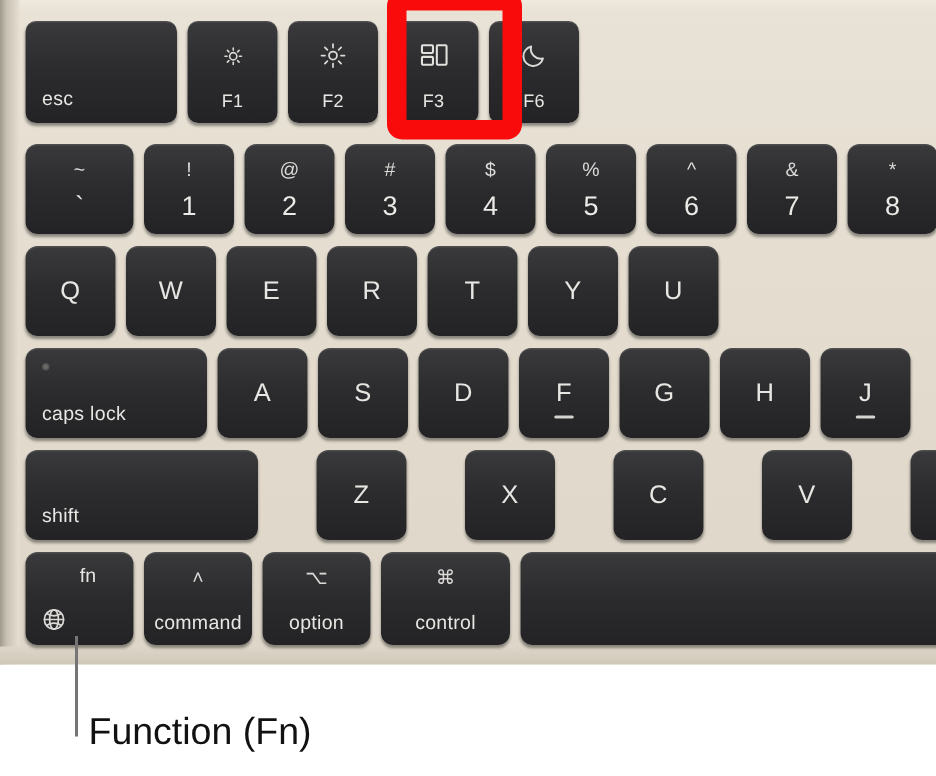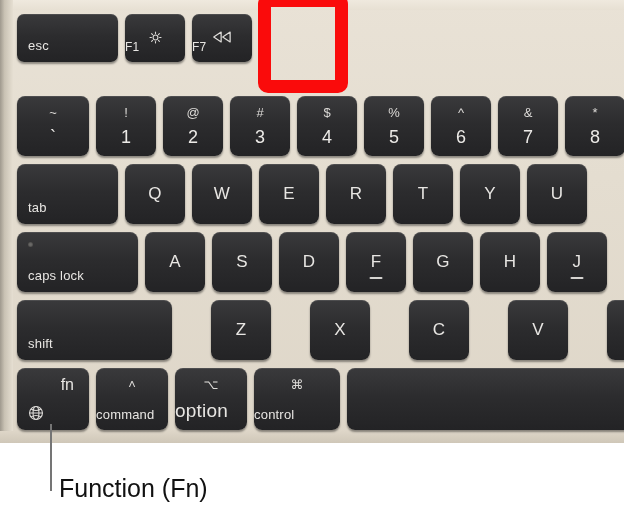--- a/index.html
+++ b/index.html
@@ -68,21 +68,21 @@
     height: 60px;
     border-radius: 8px;
     background: linear-gradient(180deg, #3a3a3c 0%, #2c2c2e 46%, #232325 100%);
     box-shadow:
       0 2px 2px rgba(0,0,0,0.40),
       inset 0 1px 0 rgba(255,255,255,0.10);
     color: #e8e6e3;
     flex: 0 0 auto;
     overflow: hidden;
   }
-  #row-function .key { height: 48px; border-radius: 7px; }
+  #row-function .key { height: 68px; border-radius: 7px; }
   #row-numbers .key,
   #row-qwerty .key,
   #row-home .key,
   #row-shift .key { height: 60px; }
   #row-modifier .key { height: 62px; }
 
   
   .lbl-center {
     position: absolute;
     left: 0; right: 0;
@@ -97,29 +97,29 @@
     position: absolute;
     left: 11px;
     bottom: 9px;
     font-size: 13px;
     letter-spacing: 0.2px;
   }
   .lbl-bottomcenter {
     position: absolute;
     left: 0; right: 0;
     bottom: 8px;
-    text-align: left;
+    text-align: center;
     font-size: 12px;
     letter-spacing: 0.2px;
   }
   .lbl-topright {
     position: absolute;
-    right: 15px;
+    right: 25px;
     top: 8px;
-    font-size: 16px;
+    font-size: 13px;
   }
   .lbl-upper {
     position: absolute;
     left: 0; right: 0;
     top: 9px;
     text-align: center;
     font-size: 13px;
     color: #dcdad7;
   }
   .lbl-lower {
@@ -228,34 +228,59 @@
             <line x1="17.8" y1="12" x2="19.8" y2="12"></line>
           <line x1="6.5" y1="6.5" x2="7.9" y2="7.9"></line>
             <line x1="16.1" y1="16.1" x2="17.5" y2="17.5"></line>
           <line x1="17.5" y1="6.5" x2="16.1" y2="7.9"></line>
             <line x1="7.9" y1="16.1" x2="6.5" y2="17.5"></line>
         </svg>
       </span>
       <span class="lbl-bottomcenter">F1</span>
     </div>
 
-
-
-
-
-
     <div class="key" style="width:60px">
       <span class="icon-top">
-        <svg width="22" height="16" viewBox="0 0 26 18" fill="none" stroke="#dcdad7" stroke-width="1.5" stroke-linejoin="round">
-          <path d="M12 3.2 L3.2 9 L12 14.8 Z"></path>
-          <path d="M22.6 3.2 L13.8 9 L22.6 14.8 Z"></path>
+        <svg width="20" height="20" viewBox="0 0 24 24" fill="none" stroke="#dcdad7" stroke-width="1.4" stroke-linecap="round">
+          <circle cx="12" cy="12" r="3.2"></circle>
+          <line x1="12" y1="2.8" x2="12" y2="5.6"></line>
+            <line x1="12" y1="18.4" x2="12" y2="21.2"></line>
+          <line x1="2.8" y1="12" x2="5.6" y2="12"></line>
+            <line x1="18.4" y1="12" x2="21.2" y2="12"></line>
+          <line x1="5.5" y1="5.5" x2="7.5" y2="7.5"></line>
+            <line x1="16.5" y1="16.5" x2="18.5" y2="18.5"></line>
+          <line x1="18.5" y1="5.5" x2="16.5" y2="7.5"></line>
+            <line x1="7.5" y1="16.5" x2="5.5" y2="18.5"></line>
         </svg>
       </span>
-      <span class="lbl-bottomcenter">F7</span>
-    </div>
+      <span class="lbl-bottomcenter">F2</span>
+    </div>
+
+    <div class="key" style="width:60px">
+      <span class="icon-top">
+        <svg width="21" height="19" viewBox="0 0 24 22" fill="none" stroke="#e3e1de" stroke-width="1.6">
+          <rect x="2.5" y="2.5" width="8.5" height="6" rx="0.8"></rect>
+          <rect x="2.5" y="11.5" width="8.5" height="6" rx="0.8"></rect>
+          <rect x="14" y="2.5" width="7.5" height="15" rx="0.8"></rect>
+        </svg>
+      </span>
+      <span class="lbl-bottomcenter">F3</span>
+    </div>
+
+
+
+    <div class="key" style="width:60px">
+      <span class="icon-top">
+        <svg width="18" height="18" viewBox="0 0 24 24" fill="none" stroke="#dcdad7" stroke-width="1.7" stroke-linecap="round" stroke-linejoin="round">
+          <path d="M20 14.5 A8.6 8.6 0 0 1 9.5 4 A8.8 8.8 0 1 0 20 14.5 Z"></path>
+        </svg>
+      </span>
+      <span class="lbl-bottomcenter">F6</span>
+    </div>
+
   </div>
 
   <div class="key-row" id="row-numbers">
     <div class="key" style="width:72px">
       <span class="lbl-upper">~</span>
       <span class="lbl-lower">`</span>
     </div>
     <div class="key" style="width:60px">
       <span class="lbl-upper">!</span>
       <span class="lbl-lower">1</span>
@@ -284,23 +309,20 @@
       <span class="lbl-upper">&amp;</span>
       <span class="lbl-lower">7</span>
     </div>
     <div class="key" style="width:60px">
       <span class="lbl-upper">*</span>
       <span class="lbl-lower">8</span>
     </div>
   </div>
 
   <div class="key-row" id="row-qwerty">
-    <div class="key" style="width:101px">
-      <span class="lbl-bottomleft">tab</span>
-    </div>
     <div class="key" style="width:60px">
       <span class="lbl-center">Q</span>
     </div>
     <div class="key" style="width:60px">
       <span class="lbl-center">W</span>
     </div>
     <div class="key" style="width:60px">
       <span class="lbl-center">E</span>
     </div>
     <div class="key" style="width:60px">
@@ -386,21 +408,21 @@
       </span>
     </div>
 
     <div class="key" style="width:72px">
       <span class="lbl-upper">˄</span>
       <span class="lbl-bottomcenter" style="font-size:13px">command</span>
     </div>
 
     <div class="key" style="width:72px">
       <span class="lbl-upper">⌥</span>
-      <span class="lbl-bottomcenter" style="font-size:19px">option</span>
+      <span class="lbl-bottomcenter" style="font-size:13px">option</span>
     </div>
 
     <div class="key" style="width:86px">
       <span class="lbl-upper">⌘</span>
       <span class="lbl-bottomcenter" style="font-size:13px">control</span>
     </div>
 
     <div class="key" style="width:295px">
       <span class="lbl-center"></span>
     </div>

